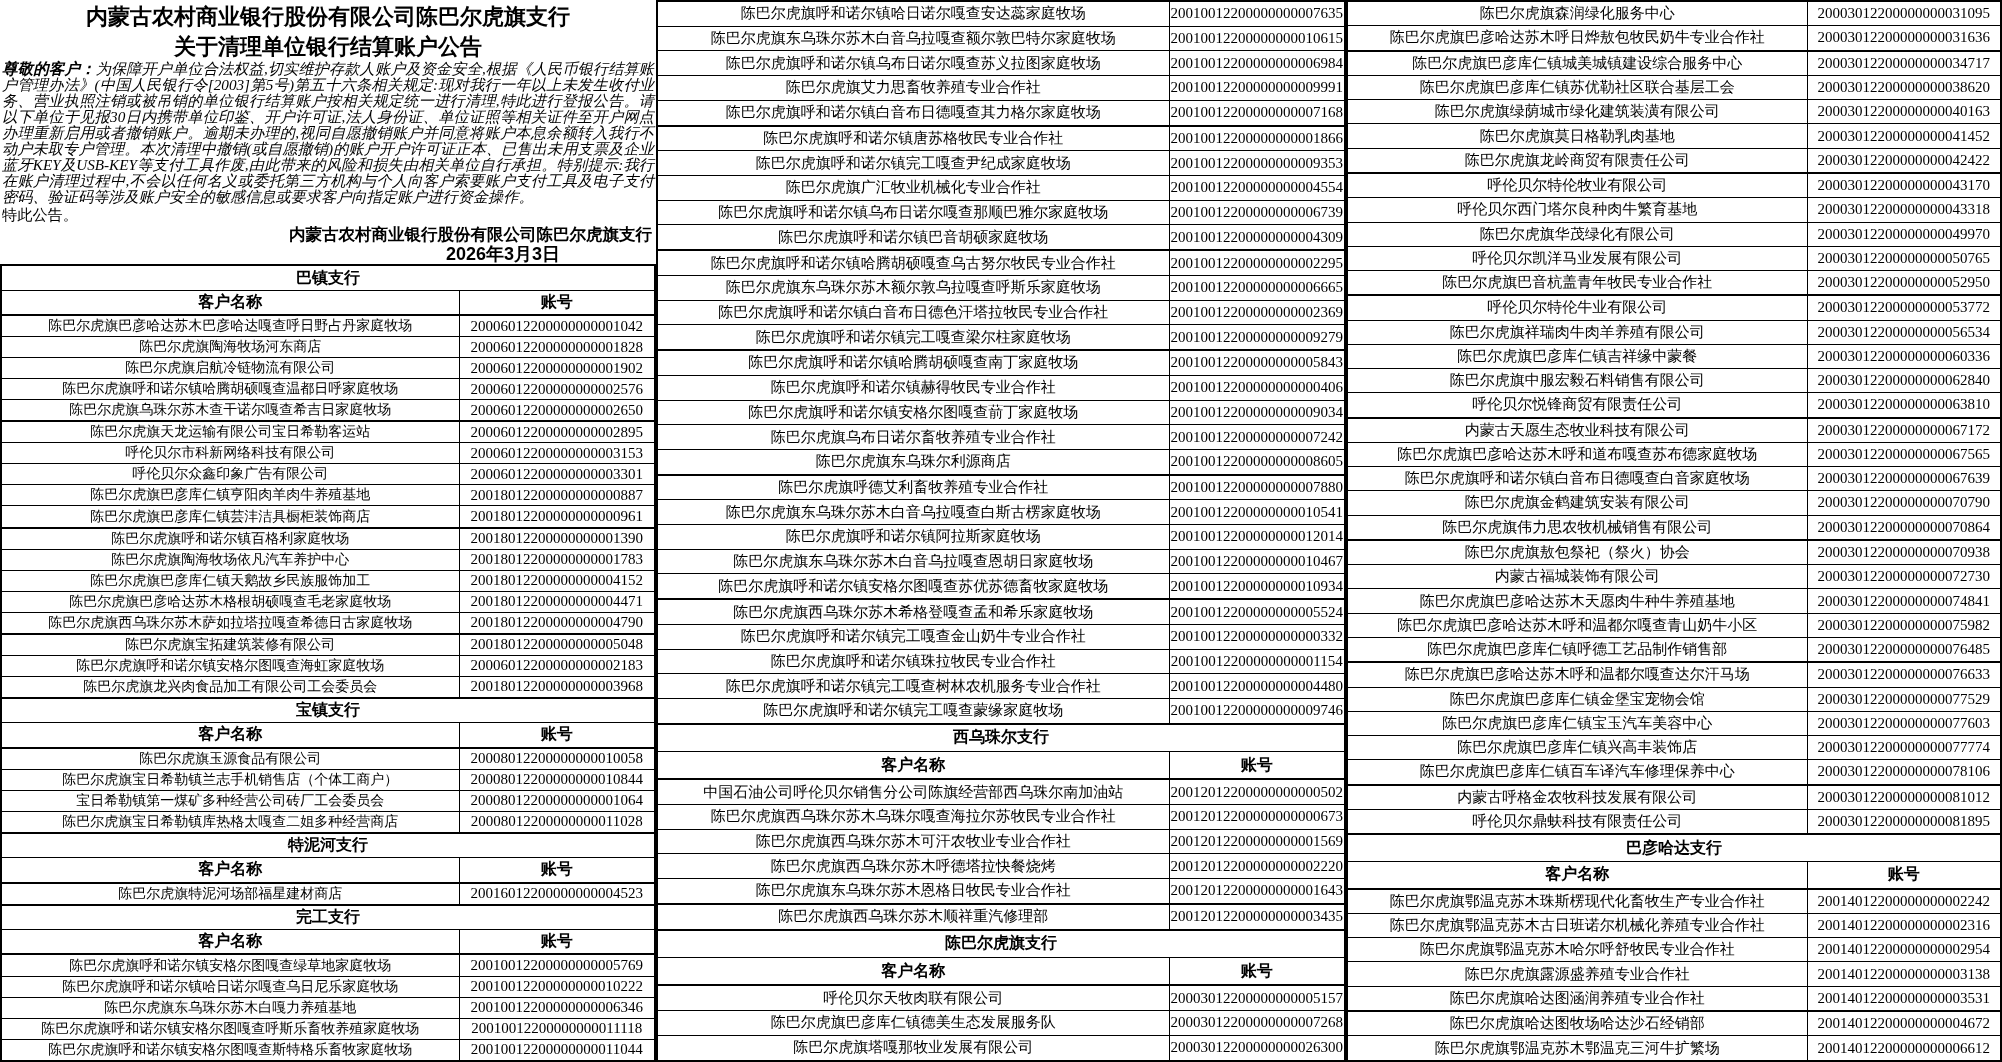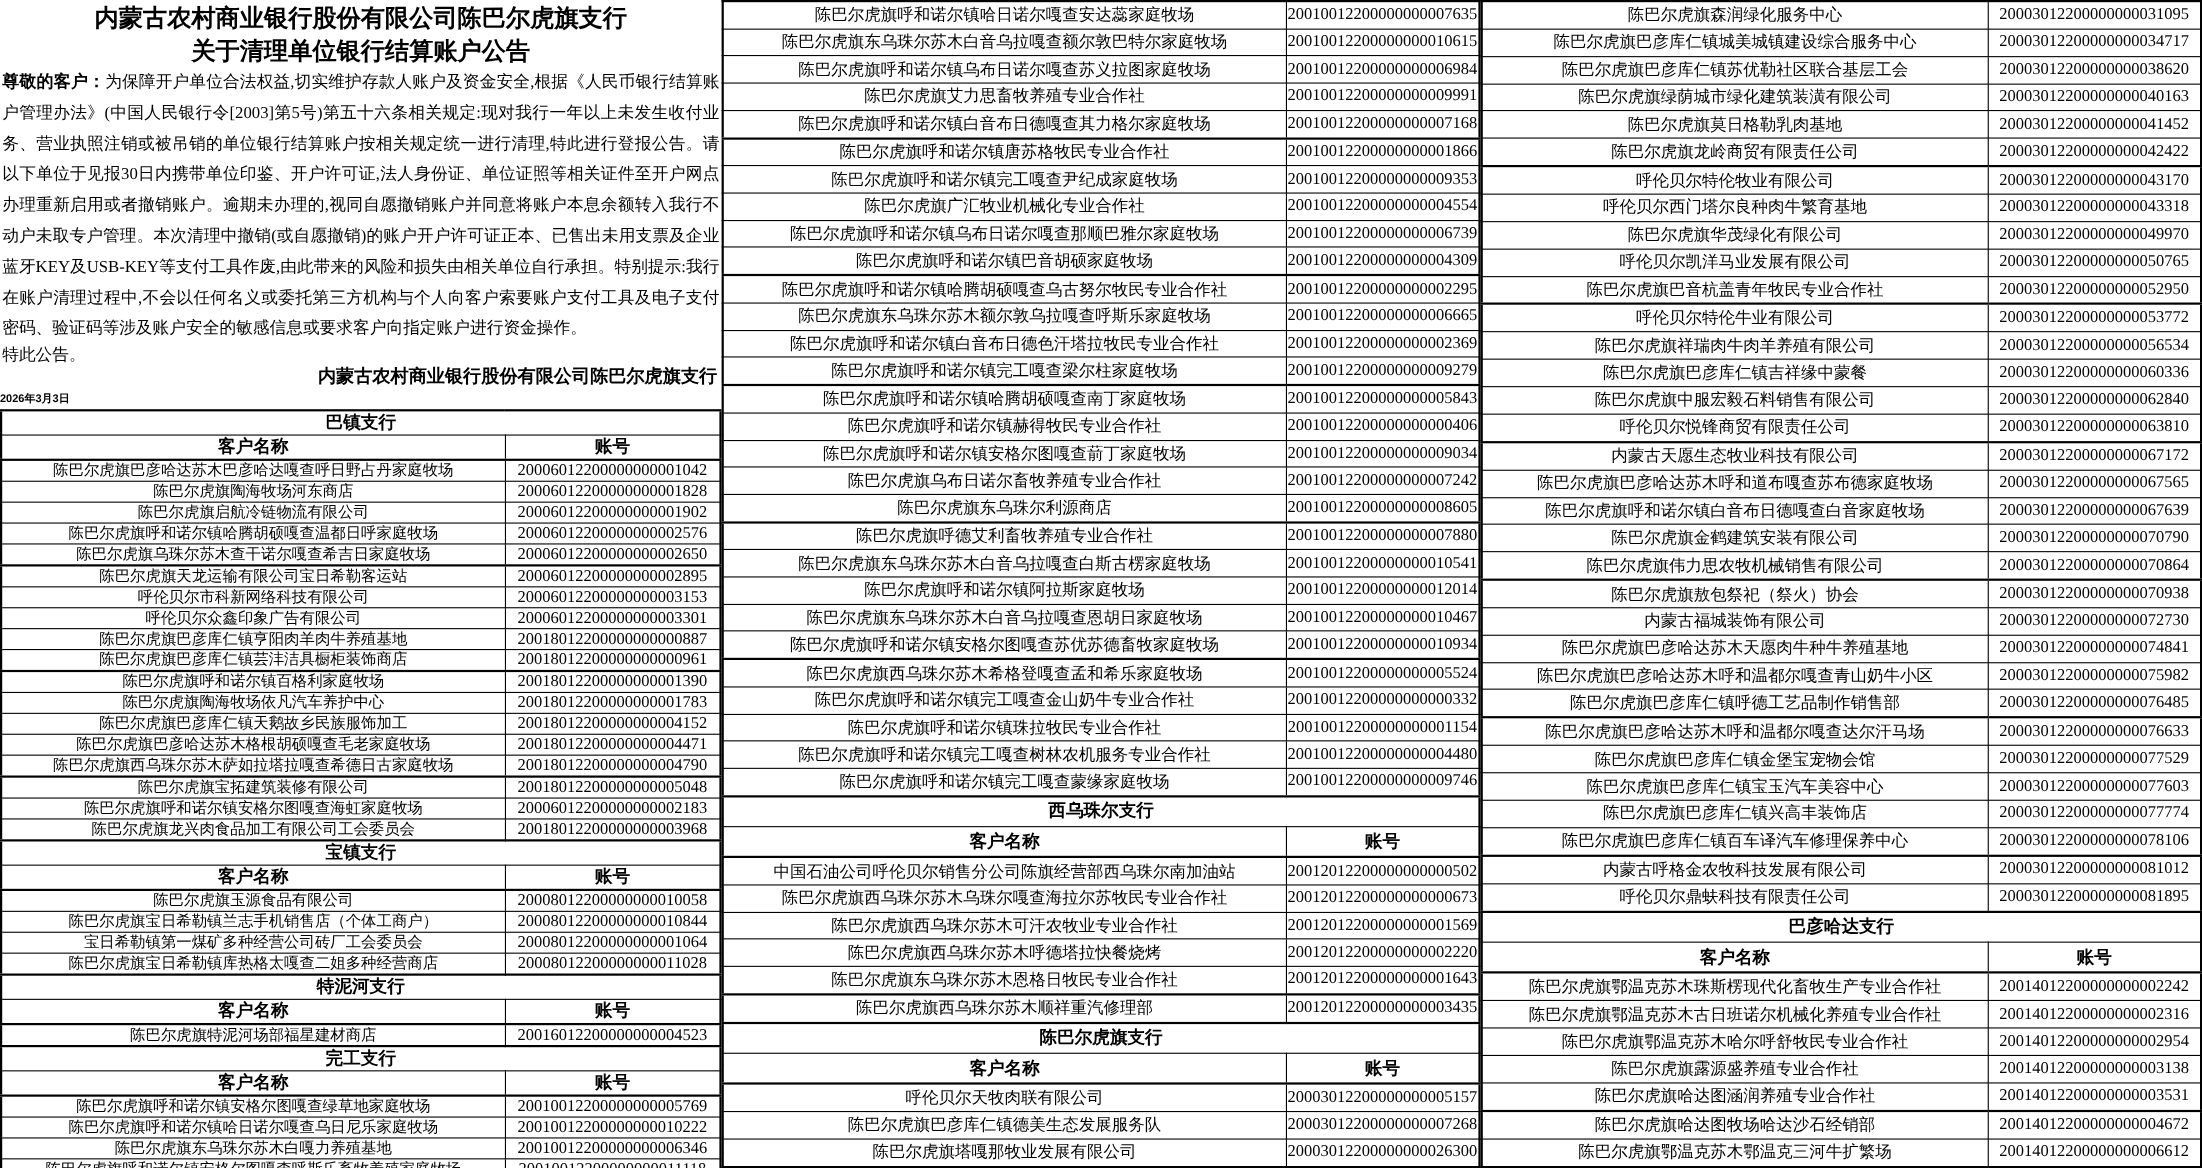--- a/index.html
+++ b/index.html
@@ -3,25 +3,25 @@
 <meta charset="utf-8">
 <style>
   html,body{margin:0;padding:0;background:#fff;color:#000;}
   body{width:2002px;height:1062px;overflow:hidden;font-family:"Liberation Serif",serif;}
   .page{display:flex;width:2002px;height:1062px;}
   .col{box-sizing:border-box;height:1062px;}
   .col1{width:656px;display:flex;flex-direction:column;}
   .col2{width:690px;}
   .col3{width:656px;}
   .doc-title{font-family:"Liberation Sans",sans-serif;font-weight:bold;text-align:center;font-size:22px;line-height:27px;margin-top:3px;}
-  .notice{font-size:15.2px;line-height:28px;text-align:justify;padding:1px 2px 0 2px;}
+  .notice{font-size:15.2px;line-height:16px;text-align:justify;padding:1px 2px 0 2px;font-style:italic;}
   .notice .lead{font-family:"Liberation Sans",sans-serif;font-weight:bold;font-size:15.5px;}
   .closing{font-size:15.2px;line-height:19.4px;padding:0 2px;}
   .sig{font-family:"Liberation Sans",sans-serif;font-weight:bold;text-align:right;font-size:16.5px;line-height:21px;padding-right:4px;}
-  .date{font-family:"Liberation Sans",sans-serif;font-weight:bold;font-size:10px;line-height:19px;padding-right:96px;}
+  .date{font-family:"Liberation Sans",sans-serif;font-weight:bold;text-align:right;font-size:18px;line-height:19px;padding-right:96px;}
   .tablewrap{width:100%;}
   .col1 .tablewrap{flex:1;min-height:0;}
   .col2 .tablewrap,.col3 .tablewrap{height:1062px;}
   table.acct-table{border-collapse:collapse;width:100%;height:100%;table-layout:fixed;}
   table.acct-table td{border:1px solid #000;padding:0;overflow:hidden;white-space:nowrap;text-align:center;font-size:15px;}
   table.acct-table{border:2px solid #000;}
   td.name-cell{}
   td.acct-cell{text-align:left;padding-left:2px;font-size:14.5px;letter-spacing:0;}
   table.t-narrow td.name-cell{font-size:14px;margin-left:47px;}
   tr.section-title td{font-family:"Liberation Sans",sans-serif;font-weight:bold;font-size:16px;border-top:2px solid #000;border-bottom:1px solid #000;}
@@ -376,20 +376,24 @@
         <table class="acct-table">
           <colgroup>
             <col style="width: 460px;">
             <col style="width: 194px;">
           </colgroup>
           <tbody>
             <tr>
               <td class="name-cell">陈巴尔虎旗森润绿化服务中心</td>
               <td class="acct-cell">20003012200000000031095</td>
             </tr>
+            <tr class="thick">
+              <td class="name-cell">陈巴尔虎旗巴彦哈达苏木呼日烨敖包牧民奶牛专业合作社</td>
+              <td class="acct-cell">20003012200000000031636</td>
+            </tr>
             <tr>
               <td class="name-cell">陈巴尔虎旗巴彦库仁镇城美城镇建设综合服务中心</td>
               <td class="acct-cell">20003012200000000034717</td>
             </tr>
             <tr>
               <td class="name-cell">陈巴尔虎旗巴彦库仁镇苏优勒社区联合基层工会</td>
               <td class="acct-cell">20003012200000000038620</td>
             </tr>
             <tr>
               <td class="name-cell">陈巴尔虎旗绿荫城市绿化建筑装潢有限公司</td>

